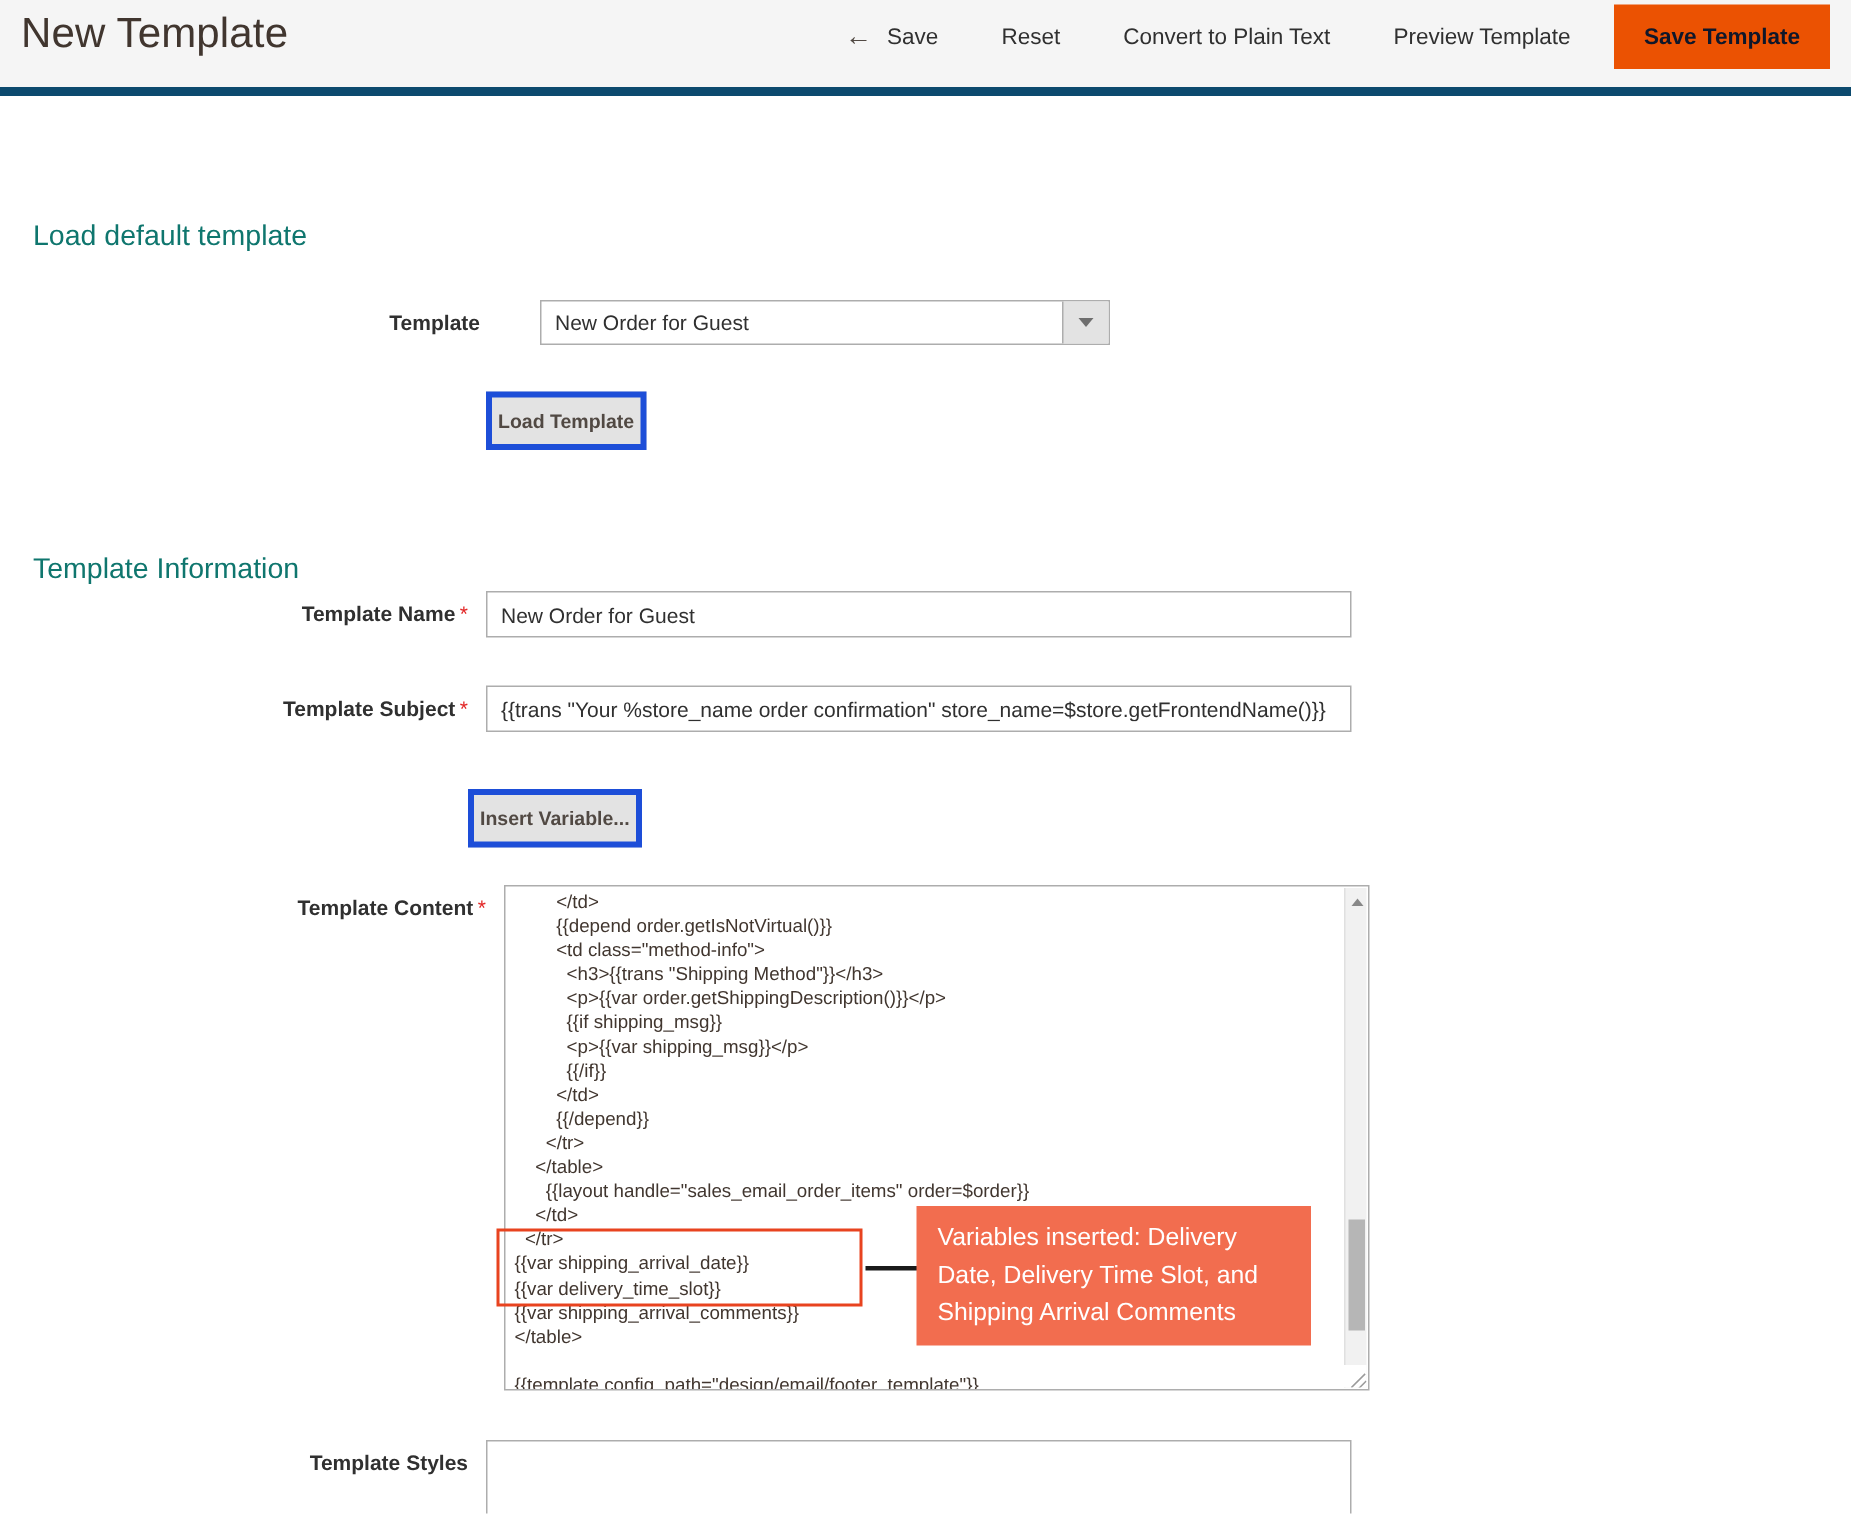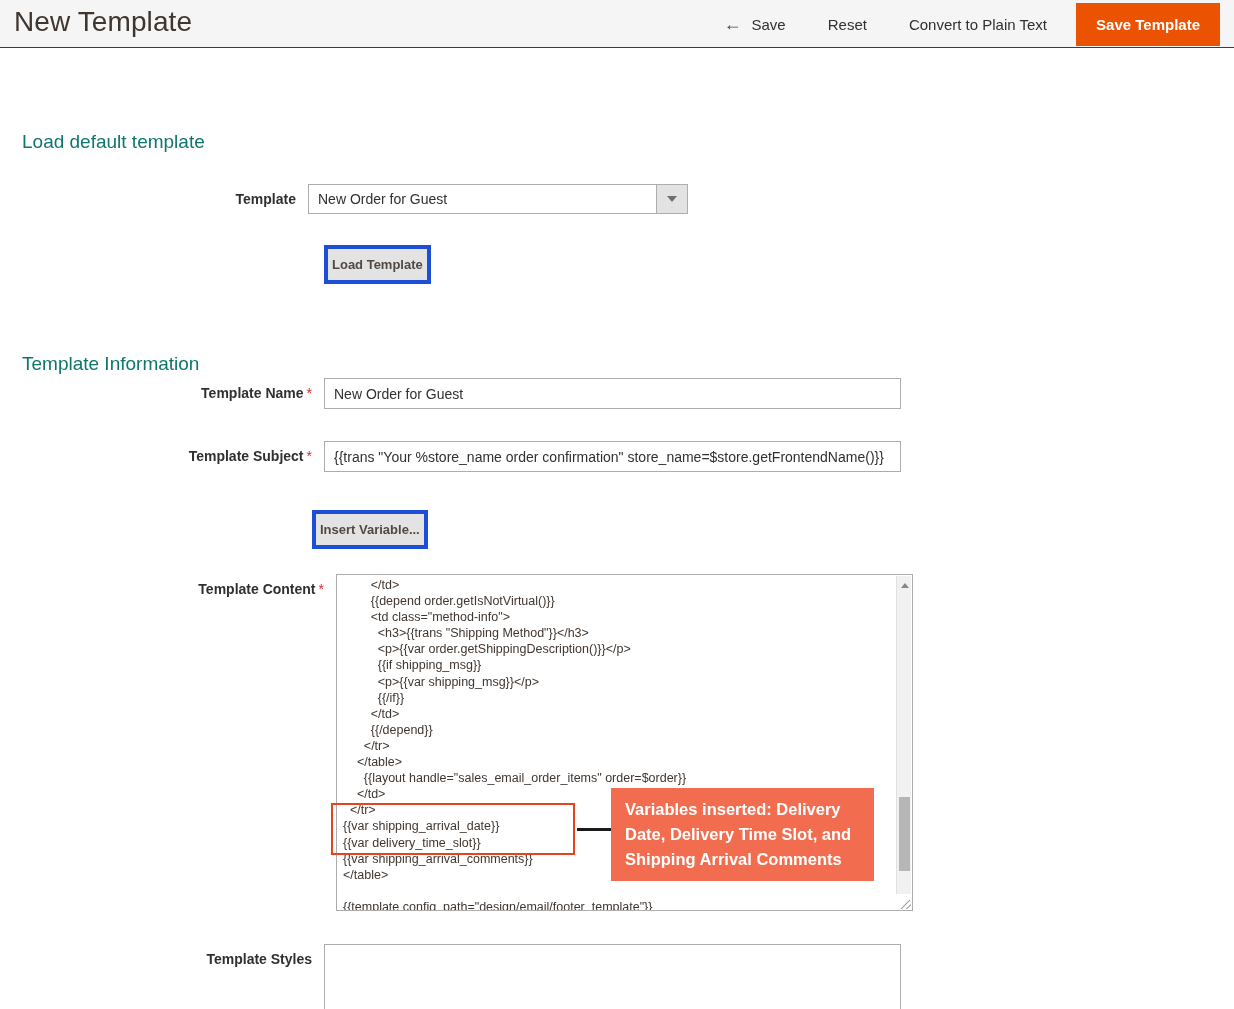--- a/index.html
+++ b/index.html
@@ -9,23 +9,23 @@
     width: 1234px; height: 1009px;
     background: #ffffff;
     font-family: "Liberation Sans", sans-serif;
     color: #303030;
     overflow: hidden;
   }
 
   
   .page-header {
     position: relative;
-    width: 1234px; height: 48px;
+    width: 1234px; height: 64px;
     background: #f5f5f5;
-    border-bottom: 1px solid #0c4a6e;
+    border-bottom: 6px solid #0c4a6e;
   }
   .page-title {
     position: absolute;
     left: 14px; top: 6px;
     font-size: 28px;
     font-weight: 400;
     color: #41362f;
     letter-spacing: .1px;
     white-space: nowrap;
   }
@@ -52,21 +52,21 @@
     display: inline-block;
     margin-right: 10px;
     font-size: 18px;
     line-height: 1;
     color: #514943;
     position: relative;
     top: -1px;
   }
   .hdr-btn.primary {
     background: #eb5202;
-    color: #ffffff;
+    color: #0f172a;
     font-weight: bold;
     font-size: 15px;
     padding: 0 20px;
     margin: 3px 14px 3px 8px;
     height: 43px;
     align-self: center;
   }
 
   
   .content {
@@ -279,31 +279,34 @@
     <button class="hdr-btn back">
       <span class="back-arrow">←</span>
       <span>Save</span>
     </button>
     <button class="hdr-btn">
       <span>Reset</span>
     </button>
     <button class="hdr-btn">
       <span>Convert to Plain Text</span>
     </button>
+    <button class="hdr-btn">
+      <span>Preview Template</span>
+    </button>
     <button class="hdr-btn primary">
       <span>Save Template</span>
     </button>
   </div>
 </div>
 
 <div class="content">
 
   <div class="legend legend-load">Load default template</div>
 
-  <div class="field" style="left:8px; top:136px;">
+  <div class="field" style="left:32px; top:136px;gap:28px;">
     <div class="field-label">Template</div>
     <div class="field-control">
       <div class="select-wrap">
         <div class="select-value">New Order for Guest</div>
         <div class="select-arrow-btn">
           <span class="caret-down"></span>
         </div>
       </div>
     </div>
   </div>
@@ -390,15 +393,15 @@
         <div class="ta-text"></div>
         
       </div>
     </div>
   </div>
 
   <div class="anno-highlight" style="left:331px; top:755px; width:244px; height:52px;"></div>
 
   <div class="anno-line" style="left:577px; top:780px; width:36px;"></div>
 
-  <div class="anno-box" style="left:611px; top:740px; width:263px;font-weight:bold;">Variables inserted: Delivery Date, Delivery Time Slot, and Shipping Arrival Comments</div>
+  <div class="anno-box" style="left:611px; top:740px; width:263px;">Variables inserted: Delivery Date, Delivery Time Slot, and Shipping Arrival Comments</div>
 
 </div>
 
 </body></html>

